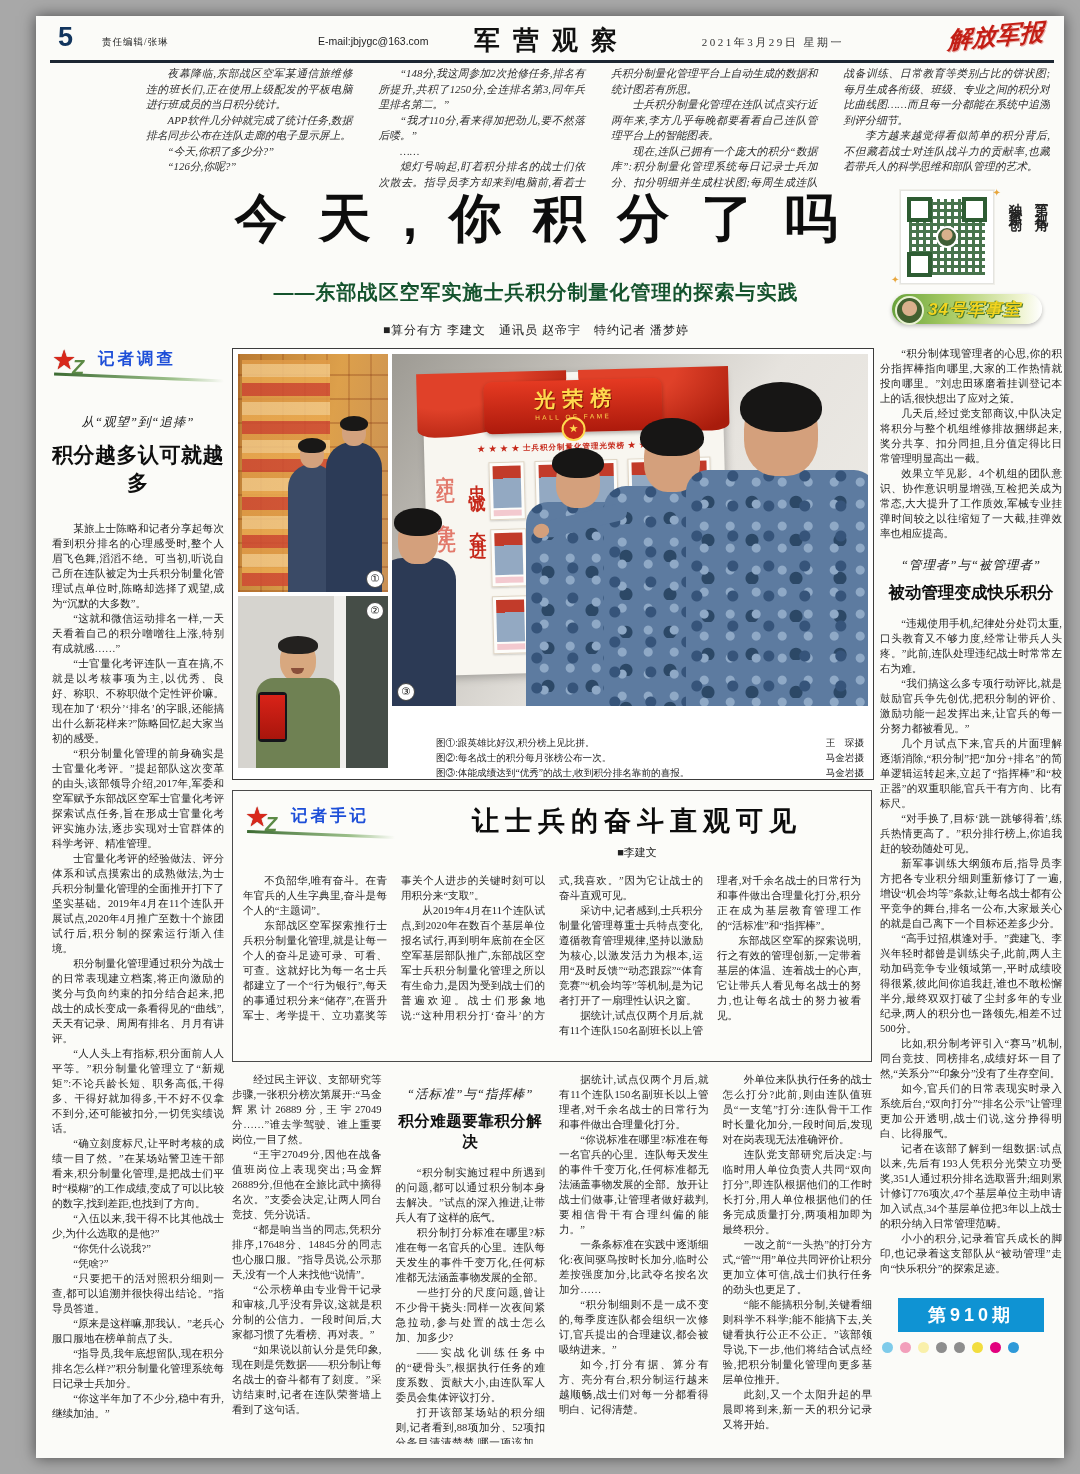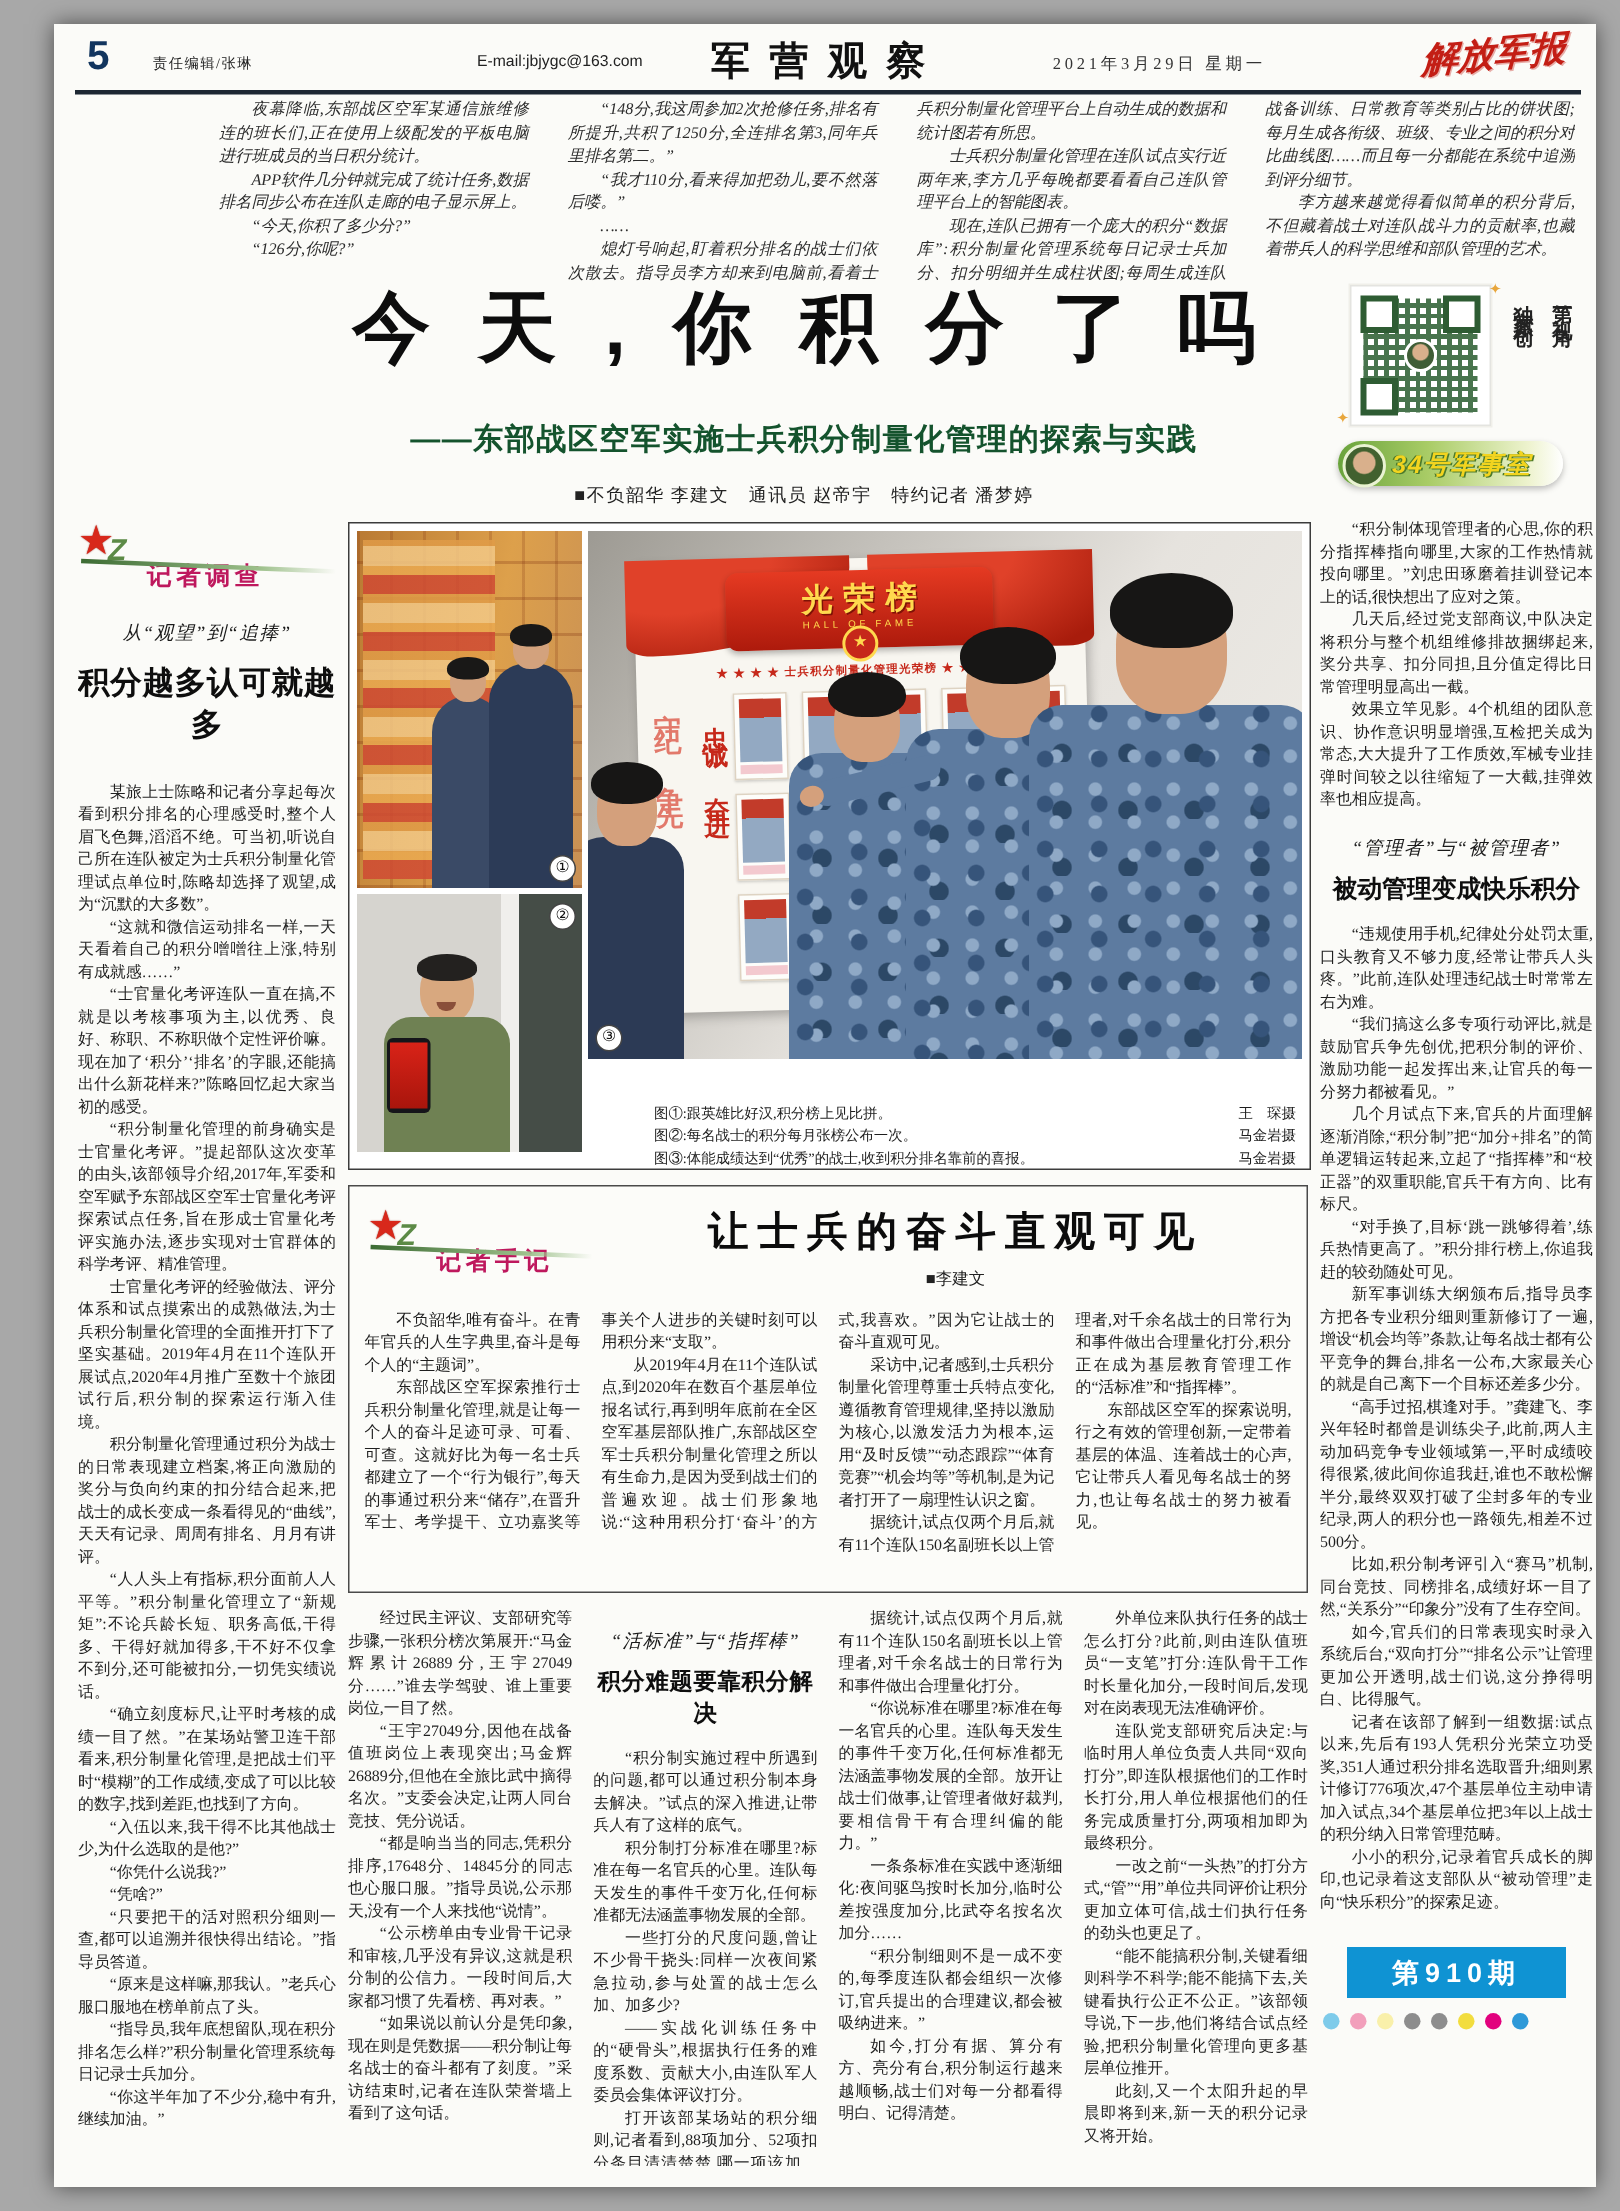--- a/index.html
+++ b/index.html
@@ -38,21 +38,21 @@
   .qrp .vts{position:absolute;right:6px;top:4px;height:96px;display:flex;gap:8px;}
   .vt{writing-mode:vertical-rl;font-size:13.5px;font-weight:bold;color:#222;letter-spacing:5px;font-family:"Liberation Sans",sans-serif;}
   .pill{position:absolute;left:0;right:14px;bottom:2px;height:30px;border-radius:16px;background:linear-gradient(90deg,#69a33c,#a9cc66 40%,#eef3cf 85%,#fff);box-shadow:0 2px 4px rgba(0,0,0,.25);}
   .pill-av{position:absolute;left:3px;top:2px;width:25px;height:25px;border-radius:50%;background:radial-gradient(circle at 50% 42%,#d9b08c 0 7px,#42612f 8px);border:2px solid #e9f2d2;}
   .pill-txt{position:absolute;left:36px;top:4px;font-size:17px;font-weight:900;font-style:italic;color:#f2d41f;text-shadow:1px 1px 0 #4c7a2c,-1px 0 0 #4c7a2c;letter-spacing:1px;font-family:"Liberation Sans",sans-serif;white-space:nowrap;}
 
   
   .seclogo{position:relative;height:42px;}
   .seclogo .star{position:absolute;left:0;top:-2px;font-size:27px;color:#d8281b;text-shadow:0 0 1px #8c1207;}
   .seclogo .zee{position:absolute;left:20px;top:10px;font-family:"Liberation Sans",sans-serif;font-size:20px;font-weight:900;font-style:italic;color:#5c8a46;}
-  .seclogo .lbl{position:absolute;left:46px;top:2px;font-family:Liberation Serif, serif;font-size:16.5px;font-weight:900;color:#be185d;letter-spacing:3px;margin-top:25px;}
+  .seclogo .lbl{position:absolute;left:46px;top:2px;font-family:Liberation Serif, serif;font-size:16.5px;font-weight:900;color:#1d4ed8;letter-spacing:3px;}
   .seclogo .ln{position:absolute;left:2px;right:0;top:30px;height:3px;background:linear-gradient(90deg,#3c6b33,#9dc08b 70%,transparent);transform:rotate(2.4deg);}
   .kicker{text-align:center;font-size:12.5px;color:#1a1a1a;letter-spacing:1px;font-style:italic;}
   .colhead{text-align:center;font-family:"Liberation Sans",sans-serif;font-weight:900;color:#0e0e0e;}
 
   
   .btxt{font-size:10.6px;line-height:15px;color:#1f1f1f;text-align:justify;}
   .btxt p{margin:0;text-indent:2em;}
   .leftcol{position:absolute;left:16px;top:330px;width:172px;bottom:12px;overflow:hidden;}
   .leftcol .kicker{margin-top:26px;}
   .leftcol .colhead{font-size:21px;margin:10px 0 24px;letter-spacing:.5px;}
@@ -172,21 +172,21 @@
         <p>……</p>
         <p>熄灯号响起,盯着积分排名的战士们依次散去。指导员李方却来到电脑前,看着士兵积分制量化管理平台上自动生成的数据和统计图若有所思。</p>
         <p>士兵积分制量化管理在连队试点实行近两年来,李方几乎每晚都要看看自己连队管理平台上的智能图表。</p>
         <p>现在,连队已拥有一个庞大的积分“数据库”:积分制量化管理系统每日记录士兵加分、扣分明细并生成柱状图;每周生成连队战备训练、日常教育等类别占比的饼状图;每月生成各衔级、班级、专业之间的积分对比曲线图……而且每一分都能在系统中追溯到评分细节。</p>
         <p>李方越来越觉得看似简单的积分背后,不但藏着战士对连队战斗力的贡献率,也藏着带兵人的科学思维和部队管理的艺术。</p>
       </div>
 
     <div class="headline">
       <h1>今天,你积分了吗</h1>
       <div class="sub">——东部战区空军实施士兵积分制量化管理的探索与实践</div>
-      <div class="byline">■不负韶华 李建文　通讯员 赵帝宇　特约记者 潘梦婷</div>
+      <div class="byline">■算分有方 李建文　通讯员 赵帝宇　特约记者 潘梦婷</div>
     </div>
 
     <div class="qrp">
       <div class="qr">
         <div class="qr-grid"></div>
         <div class="qr-f a"></div>
         <div class="qr-f b"></div>
         <div class="qr-f c"></div>
         <div class="qr-av"></div>
         <span class="qr-spark" style="right:-8px;top:-4px">✦</span>

